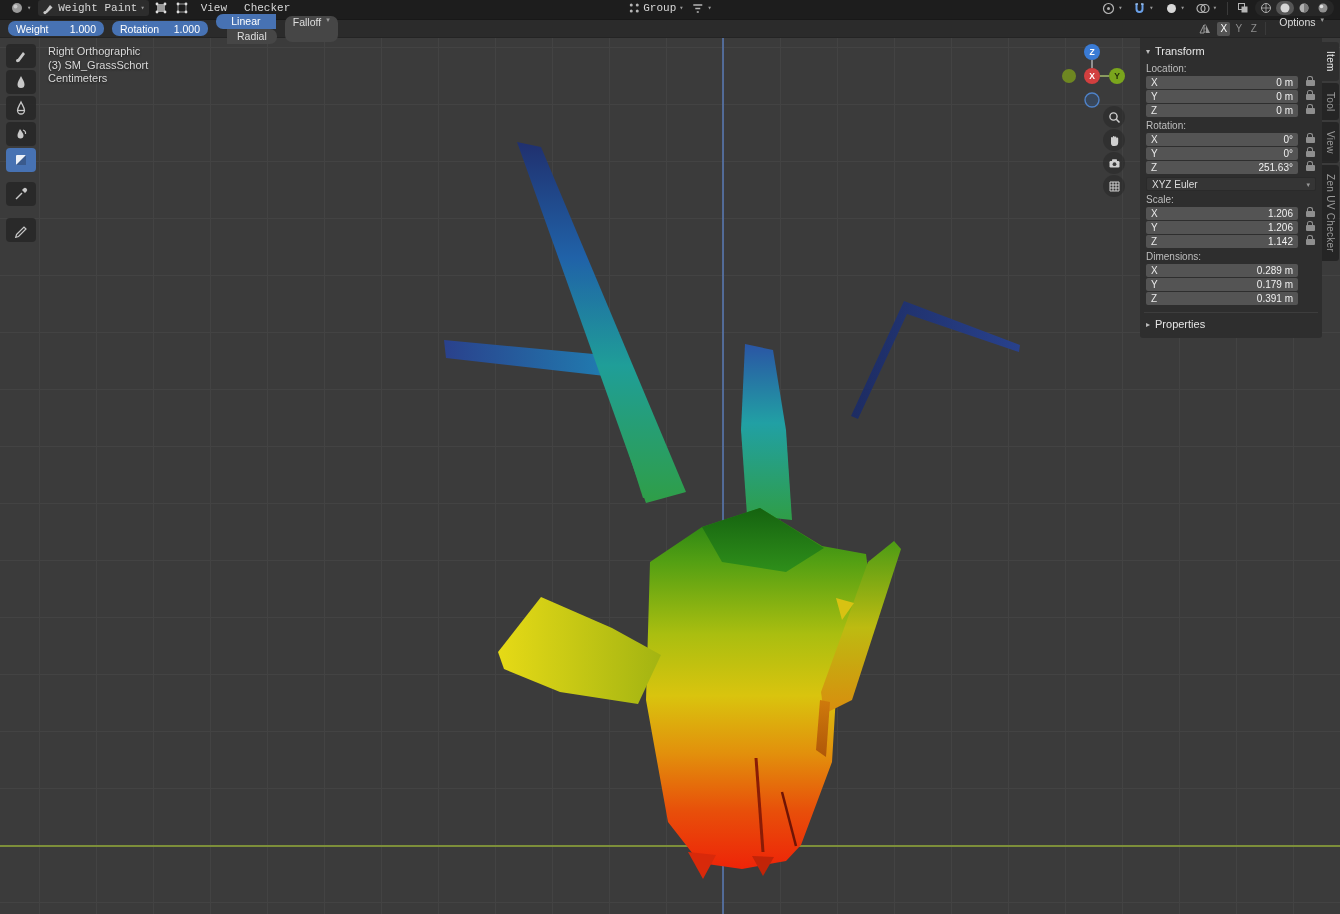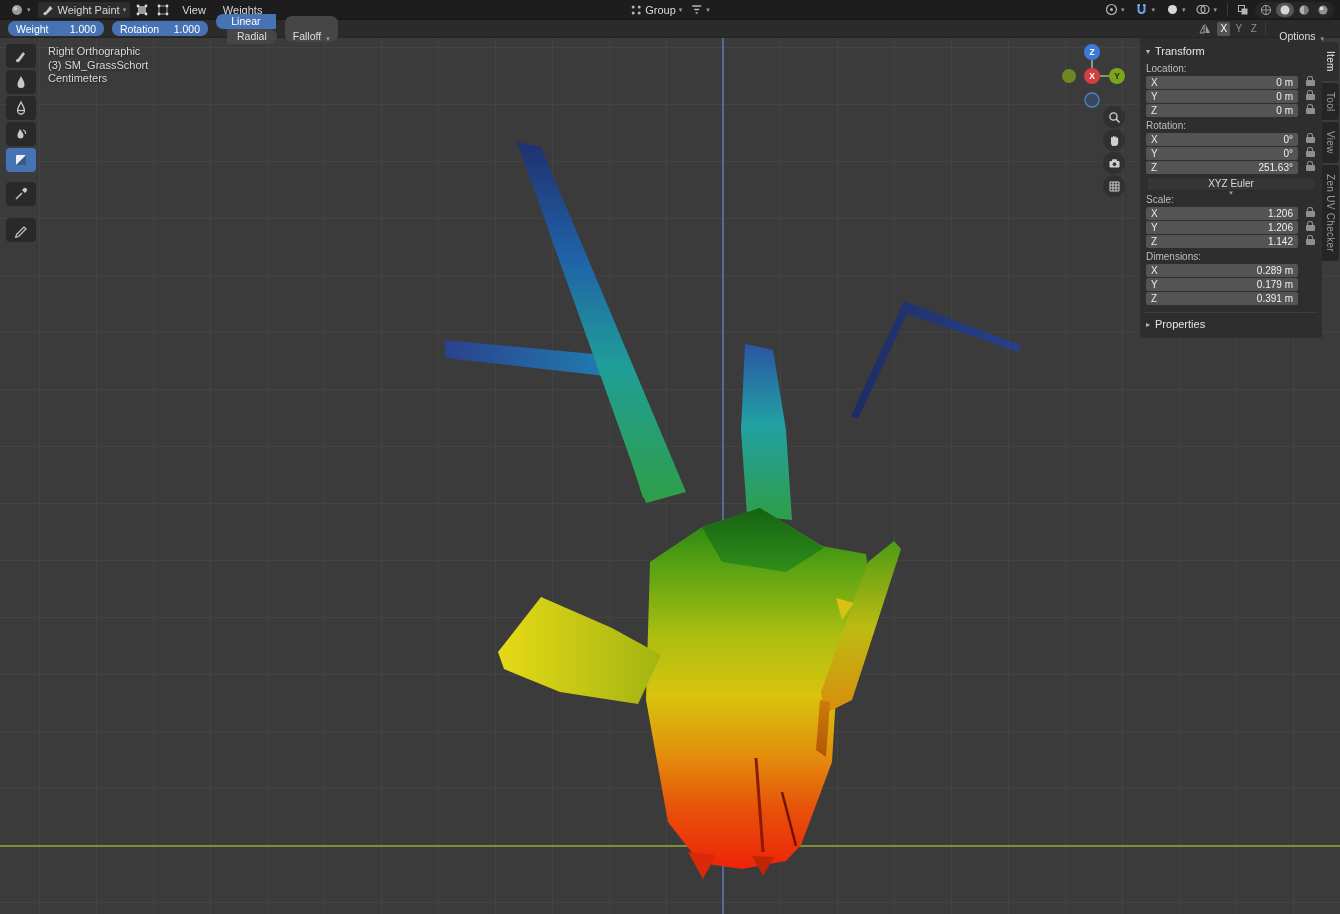--- a/index.html
+++ b/index.html
@@ -2,21 +2,21 @@
 <html><head>
 <meta charset="utf-8">
 <style>
   * { box-sizing: border-box; margin: 0; padding: 0; }
   html,body { width:1340px; height:914px; overflow:hidden; background:#3b3b3b;
     font-family:"Liberation Sans", sans-serif; font-size:11px; color:#d0d0d0;
     -webkit-user-select:none; user-select:none; }
 
   
   .topbar { position:absolute; top:0; left:0; right:0; height:19px; background:#1d1d1d;
-    display:flex; align-items:center; padding:0 6px; gap:3px; z-index:40; }
+    display:flex; align-items:flex-start; padding:0 6px; gap:3px; z-index:40;font-family:Liberation Mono, monospace; }
   .hbtn { display:flex; align-items:center; gap:3px; height:16px; padding:0 4px;
     border-radius:3px; color:#d8d8d8; cursor:default; }
   .mode-dd { background:#2d2d2d; }
   .menu-item { padding:0 7px; height:16px; line-height:16px; border-radius:3px; color:#d8d8d8; }
   .caret { font-size:7px; color:#9a9a9a; line-height:1; }
   .h-center { position:absolute; left:50%; transform:translateX(-50%); display:flex; align-items:center; }
   .h-right { margin-left:auto; display:flex; align-items:center; gap:3px; }
   .vsep { width:1px; height:13px; background:#3a3a3a; margin:0 3px; }
   .shadepill { display:flex; align-items:center; background:#272727; border-radius:8px; padding:0 2px; height:16px; gap:1px; }
   .shadebtn { width:18px; height:14px; display:flex; align-items:center; justify-content:center; border-radius:7px; }
@@ -29,21 +29,21 @@
     display:flex; align-items:center; padding:0 8px; gap:8px; z-index:40; }
   .slider { width:96px; height:15px; border-radius:7px; background:#4772b3; color:#fff;
     display:flex; align-items:center; justify-content:space-between; padding:0 8px; font-size:10.5px; }
   .btngroup { display:flex;flex-direction:column; }
   .tbtn { height:15px; padding:0 10px; display:flex; align-items:center; justify-content:center;
     background:#464646; color:#dedede; font-size:10.5px; }
   .tbtn.first { border-radius:7px 0 0 7px; margin-right:1px; }
   .tbtn.last { border-radius:0 7px 7px 0;margin-left:11px; }
   .tbtn.sel { background:#4772b3; color:#fff; }
   .ddbtn { height:26px; padding:0 8px; border-radius:7px; background:#464646; color:#dedede;
-    display:flex; align-items:flex-end; gap:5px; font-size:10.5px; }
+    display:flex; align-items:flex-start; gap:5px; font-size:10.5px; }
   .t2-right { margin-left:auto; display:flex; align-items:center; gap:2px; }
   .axbtn { width:13px; height:14px; display:flex; align-items:center; justify-content:center;
     border-radius:2px; color:#8f8f8f; font-size:10px; }
   .axbtn.on { background:#545454; color:#fff; }
 
   
   .viewport-bg { position:absolute; top:38px; left:0; right:0; bottom:0; background:#3b3b3b;
     background-image:
       linear-gradient(#434343 1px, transparent 1px),
       linear-gradient(90deg, #434343 1px, transparent 1px);
@@ -80,21 +80,21 @@
   .plabel { font-size:10px; color:#bfbfbf; margin:3px 2px 2px; }
   .prow { display:flex; align-items:center; gap:4px; margin-bottom:1px; padding-left:2px; }
   .pfield { flex:1; height:13px; background:#545454; border-radius:2px; display:flex;
     align-items:center; justify-content:space-between; padding:0 5px; font-size:10px; color:#f0f0f0; }
   .pfield .ax { color:#e9e9e9; }
   .lockbtn { width:16px; height:13px; display:flex; align-items:center; justify-content:center; }
   .lock { position:relative; width:9px; height:6px; background:#8f8f8f; border-radius:1px; display:inline-block; }
   .lock::before { content:""; position:absolute; left:1.5px; top:-4px; width:4px; height:4px;
     border:1.5px solid #8f8f8f; border-bottom:none; border-radius:2.5px 2.5px 0 0; }
   .pdrop { height:14px; margin:3px 2px 2px; background:#353535; border:1px solid #2a2a2a; border-radius:2px;
-    display:flex; align-items:center; justify-content:space-between; padding:0 5px; font-size:10px; color:#ddd;flex-direction:column; }
+    display:flex; align-items:center; justify-content:space-between; padding:0 5px; font-size:10px; color:#ddd; }
   .props-head { margin-top:7px; border-top:1px solid #3d3d3d; padding-top:5px; }
 
   
   .vtabs { position:absolute; top:42px; right:0; width:18px; display:flex; flex-direction:column; gap:2px; z-index:25; }
   .vtab { width:17px; writing-mode:vertical-rl; display:flex; align-items:center; justify-content:center;
     background:rgba(34,34,34,0.85); color:#9a9a9a; font-size:10px; padding:9px 0;
     border-radius:0 3px 3px 0; letter-spacing:0.3px; }
   .vtab.active { background:rgba(45,45,45,0.97); color:#e8e8e8; }
 
   svg.icon { display:block; }
@@ -210,21 +210,21 @@
     <svg class="icon" width="12" height="12" viewBox="0 0 12 12">
       <rect x="2" y="2" width="8" height="8" fill="none" stroke="#9a9a9a"></rect>
         <circle cx="2" cy="2" r="1.4" fill="#ddd"></circle>
       <circle cx="10" cy="2" r="1.4" fill="#ddd"></circle>
         <circle cx="2" cy="10" r="1.4" fill="#ddd"></circle>
         <circle cx="10" cy="10" r="1.4" fill="#ddd"></circle>
     </svg>
   </div>
 
   <div class="menu-item">View</div>
-  <div class="menu-item">Weights</div>
+  <div class="menu-item">Checker</div>
 
   <div class="h-center">
     <div class="hbtn">
       <svg class="icon" width="12" height="12" viewBox="0 0 12 12">
         <circle cx="3" cy="3" r="1.5" fill="#b5b5b5"></circle>
           <circle cx="9" cy="3" r="1.5" fill="#b5b5b5"></circle>
         <circle cx="3" cy="9" r="1.5" fill="#b5b5b5"></circle>
           <circle cx="9" cy="9" r="1.5" fill="#b5b5b5"></circle>
       </svg>
       <span>Group</span>

